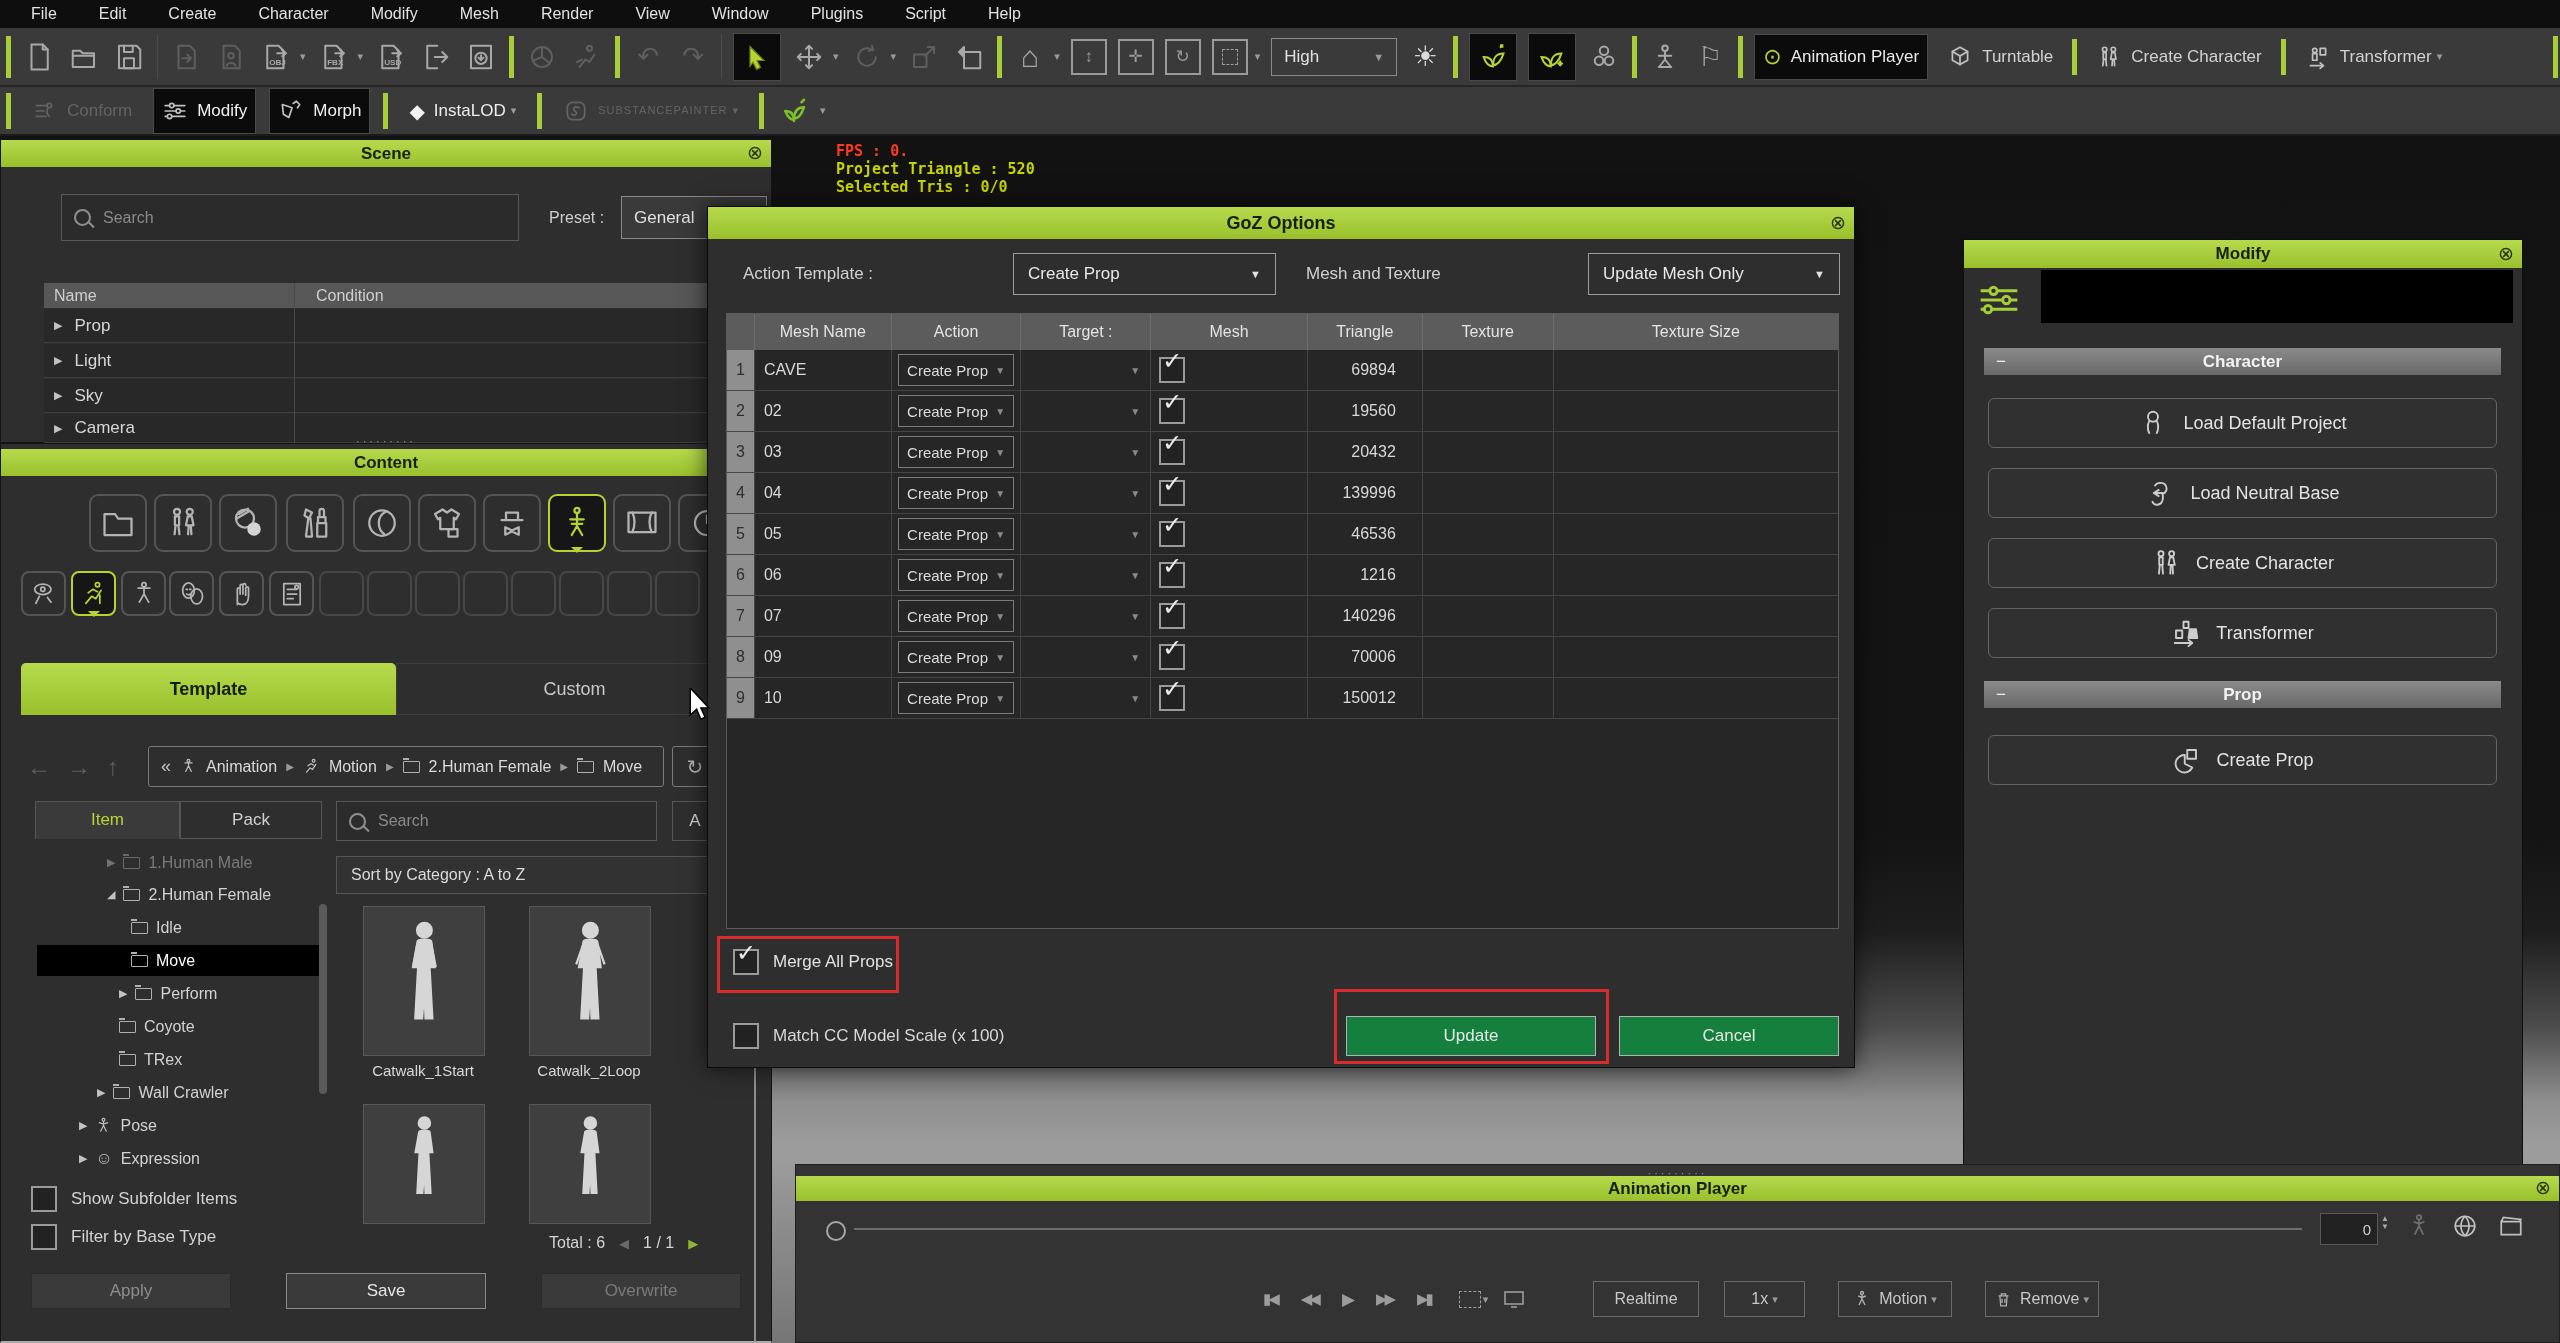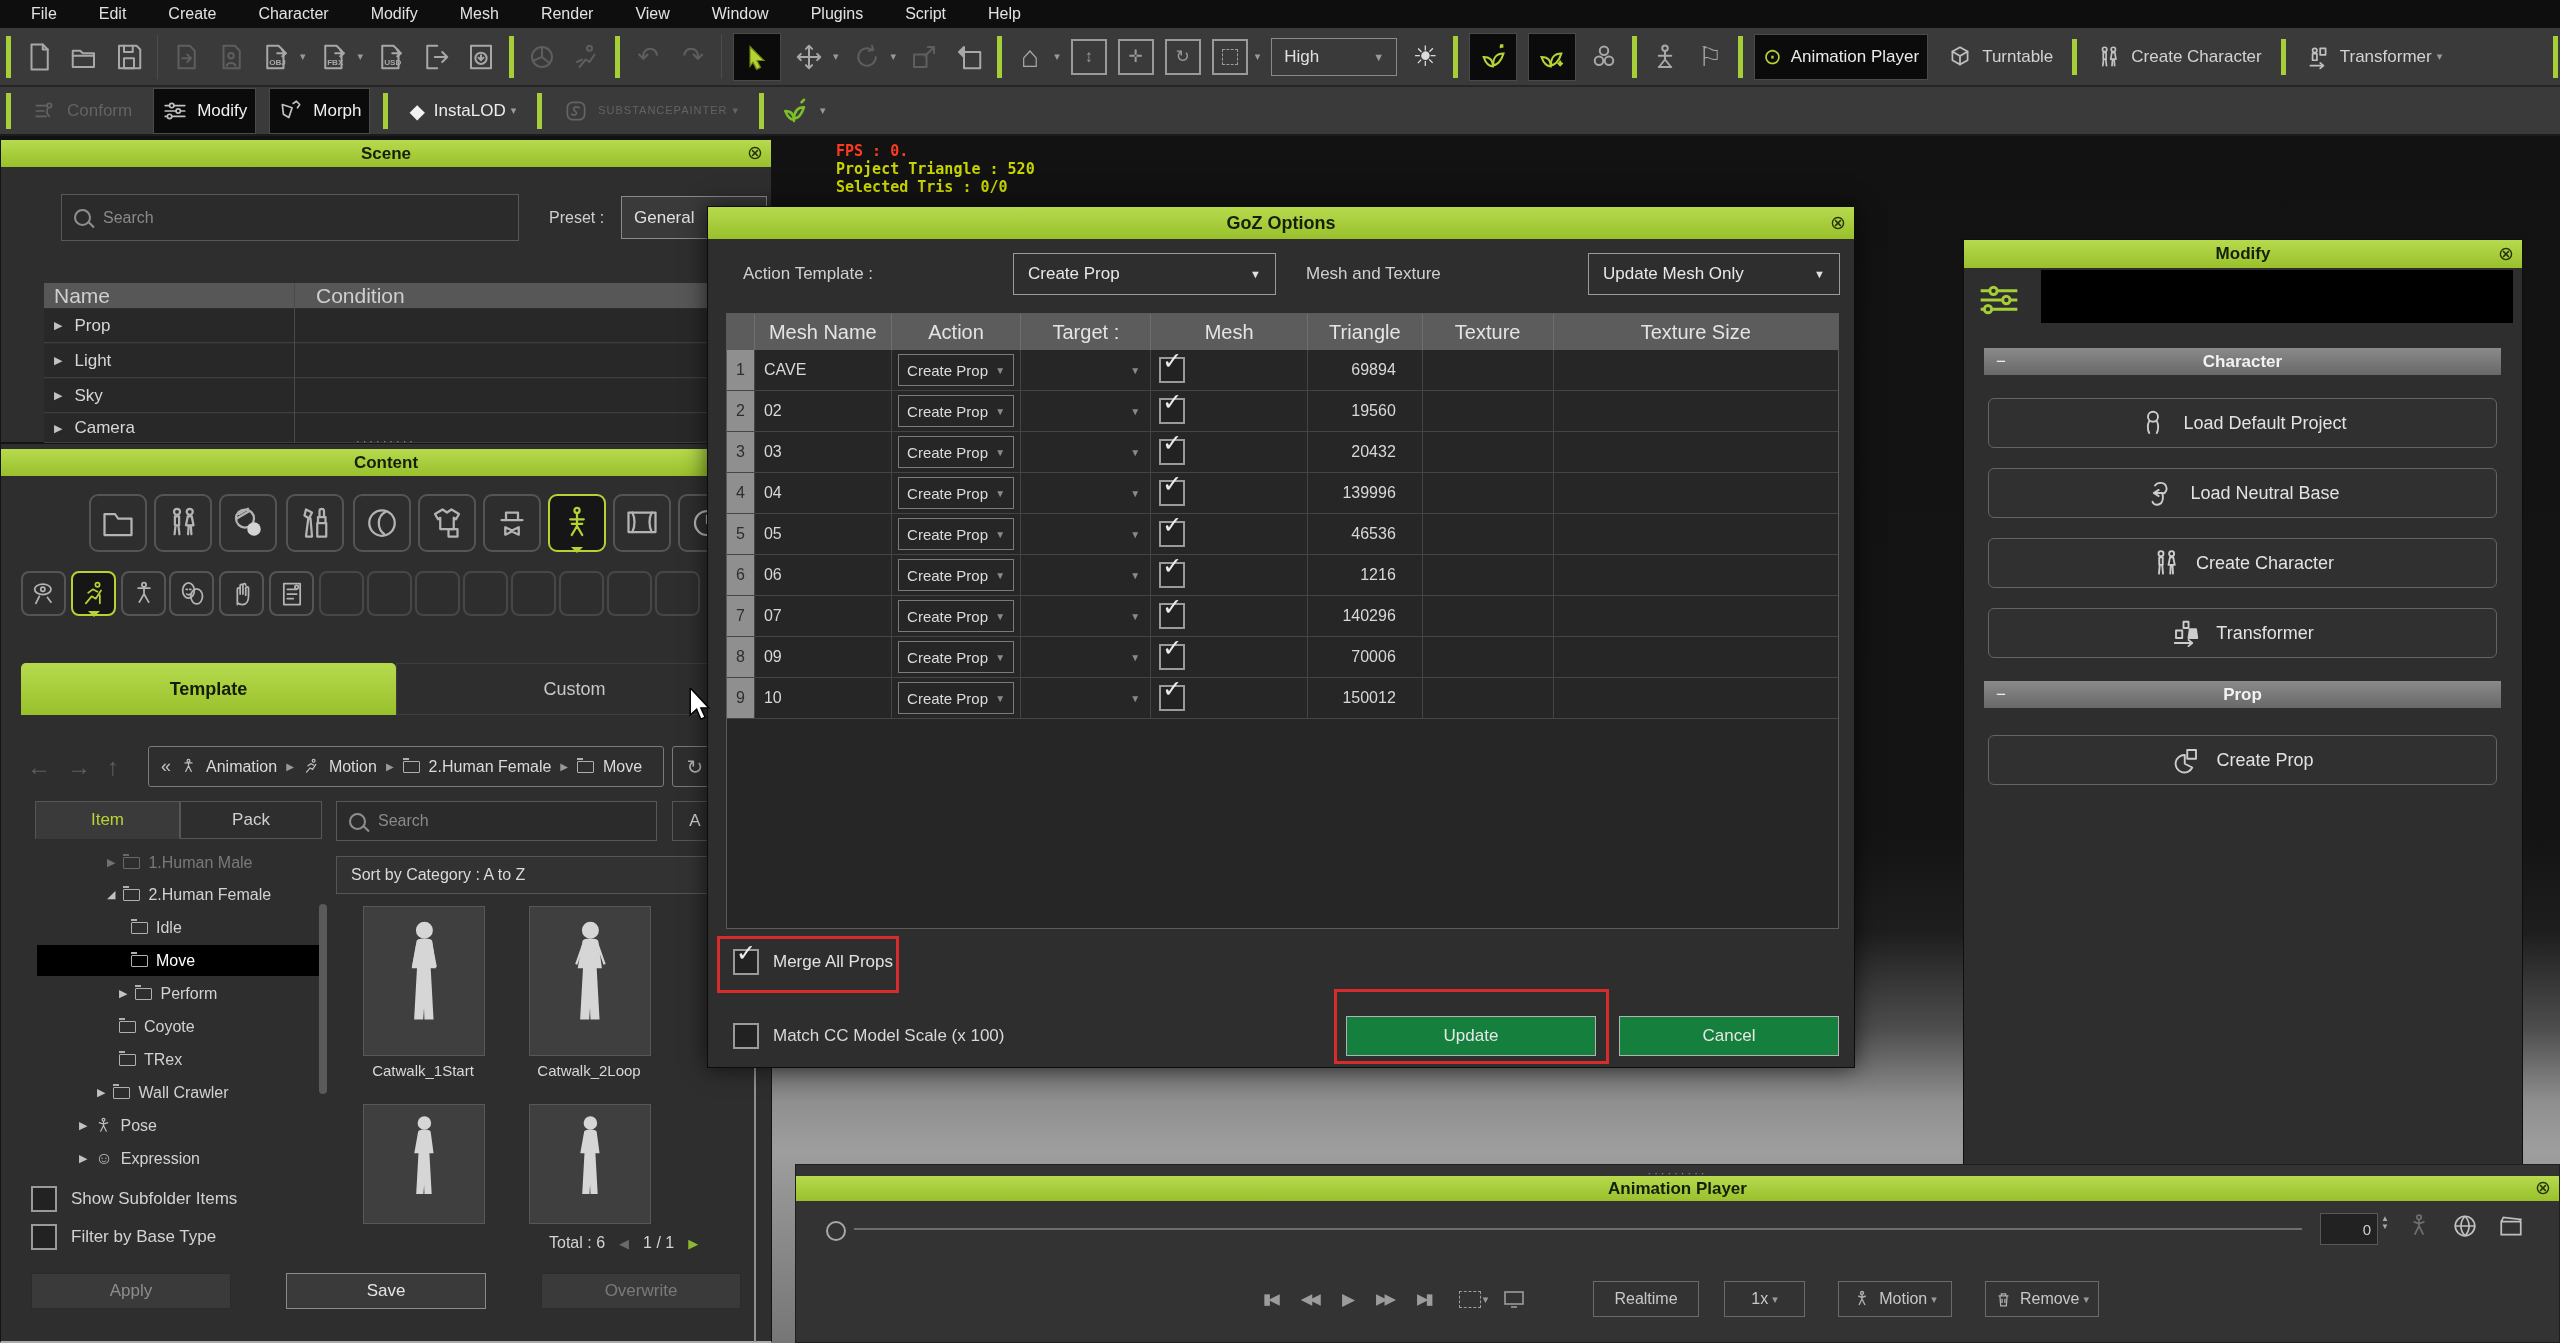--- a/index.html
+++ b/index.html
@@ -35,21 +35,21 @@
   
   .panel{position:absolute;background:#2e2e2e;border:1px solid #141414;box-sizing:border-box;}
   .ptitle{height:27px;background:linear-gradient(#b6da4d,#99c02c);display:flex;align-items:center;justify-content:center;position:relative;color:#15200a;font-size:17px;font-weight:bold;}
   .pclose{position:absolute;right:8px;top:1px;font-size:19px;font-weight:normal;color:#26300f;}
   
   .viewport{position:absolute;left:0;top:136px;width:2560px;height:1207px;background:linear-gradient(#121212 0%,#141414 58%,#1e1e1e 66%,#4e4e4e 74%,#8f8f8f 80%,#9e9e9e 84%,#8b8b8b 91%,#767676 100%);z-index:0;}
   .stats{position:absolute;left:836px;top:142px;z-index:1;font-family:"DejaVu Sans Mono",monospace;font-size:15px;font-weight:bold;line-height:18px;}
   
   .scene{left:0;top:139px;width:772px;height:304px;z-index:2;}
   .srow{position:absolute;display:flex;align-items:center;}
-  .stable-h{position:absolute;left:43px;top:143px;width:728px;height:25px;background:#575757;color:#cfcfcf;font-size:21px;display:flex;align-items:center;}
+  .stable-h{position:absolute;left:43px;top:143px;width:728px;height:25px;background:#575757;color:#cfcfcf;font-size:16px;display:flex;align-items:center;}
   .scol-div{position:absolute;left:293px;top:143px;width:1px;height:160px;background:#4a4a4a;}
   .strow{position:absolute;left:43px;width:728px;height:33px;border-bottom:1px solid #3e3e3e;display:flex;align-items:center;color:#d6d6d6;font-size:17px;background:#282828;}
   .tri{font-size:11px;color:#c2c2c2;margin:0 12px 0 10px;}
   
   .content{left:0;top:443px;width:772px;height:900px;z-index:2;border-bottom:2px solid #aaa;}
   .dots{position:absolute;left:0;top:-9px;width:100%;text-align:center;color:#909090;font-size:11px;letter-spacing:3px;}
   .cat{position:absolute;width:58px;height:58px;border:2px solid #555;border-radius:9px;display:flex;align-items:center;justify-content:center;box-sizing:border-box;background:#2e2e2e;}
   .cat svg{width:36px;height:36px;stroke:#b4b4b4;fill:none;stroke-width:1.5;stroke-linecap:round;stroke-linejoin:round;}
   .cat.small{width:45px;height:45px;border-radius:8px;}
   .cat.small svg{width:28px;height:28px;}
@@ -75,21 +75,21 @@
   .tlabel{position:absolute;width:120px;text-align:center;font-size:15px;color:#d8d8d8;}
   .cbx{width:22px;height:22px;border:2px solid #9a9a9a;background:#222;flex:0 0 auto;position:relative;}
   .cbx .tick{position:absolute;left:1px;top:-12px;font-size:24px;color:#ececec;}
   .cbtn{position:absolute;width:200px;height:36px;display:flex;align-items:center;justify-content:center;font-size:17px;background:#3a3a3a;border:1px solid #2b2b2b;box-sizing:border-box;}
   
   .goz{left:707px;top:206px;width:1148px;height:862px;z-index:5;border:1px solid #0c0c0c;box-shadow:0 0 22px rgba(0,0,0,.65);}
   .goz .ptitle{height:32px;font-size:18px;}
   .gd{position:absolute;display:flex;align-items:center;}
   .gdd{position:absolute;height:42px;border:1px solid #9a9a9a;background:#2e2e2e;display:flex;align-items:center;justify-content:space-between;padding:0 14px;box-sizing:border-box;font-size:17px;color:#e8e8e8;}
   .gtable{position:absolute;left:18px;top:106px;width:1113px;height:616px;border:1px solid #5a5a5a;background:#262626;box-sizing:border-box;}
-  .ghead{display:flex;height:36px;background:#5c5c5c;color:#e4e4e4;font-size:20px;}
+  .ghead{display:flex;height:36px;background:#5c5c5c;color:#e4e4e4;font-size:16px;}
   .ghead .c{display:flex;align-items:center;justify-content:center;border-right:1px solid #6e6e6e;box-sizing:border-box;}
   .trowd{display:flex;height:40px;border-bottom:1px solid #454545;}
   .trowd .c{display:flex;align-items:center;border-right:1px solid #454545;box-sizing:border-box;font-size:16px;color:#d8d8d8;}
   .c0{width:28px;justify-content:center;background:#8f8f8f;color:#2e2e2e !important;font-size:15px;}
   .c1{width:137px;padding-left:9px;}
   .c2{width:130px;justify-content:center;}
   .c3{width:130px;justify-content:flex-end;padding-right:10px;}
   .c4{width:157px;padding-left:8px;}
   .c5{width:115px;justify-content:flex-end;padding-right:26px;}
   .c6{width:131px;}

